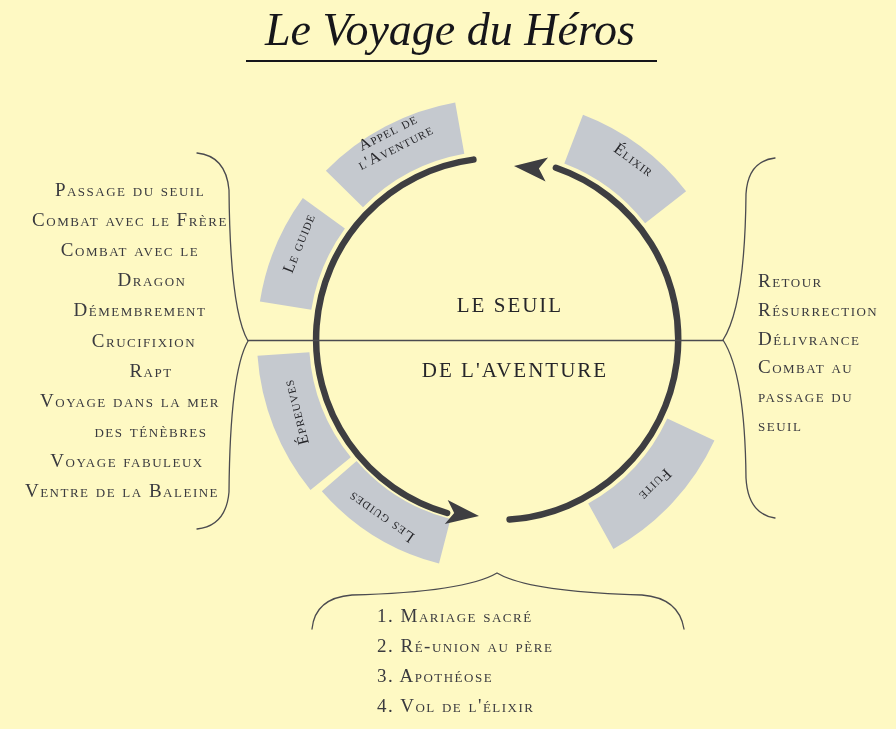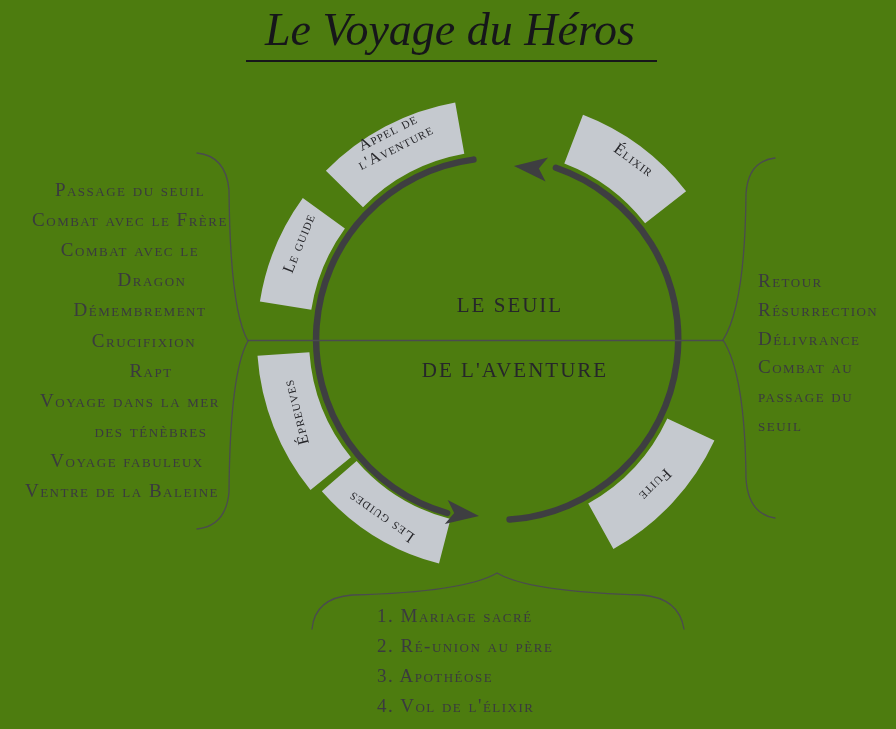--- a/index.html
+++ b/index.html
@@ -1,16 +1,16 @@
 <!DOCTYPE html>
 <html><head>
 <meta charset="utf-8">
 <style>
   html,body{margin:0;padding:0;background:#ffffff;}
-  .stage{width:896px;height:729px;position:relative;background:#4d7c0f;overflow:hidden;}
+  .stage{width:896px;height:729px;position:relative;background:#fef9c3;overflow:hidden;}
   svg{display:block;}
   text{font-family:"Liberation Serif","DejaVu Serif",serif;}
   .title{font-size:46px;font-style:italic;text-anchor:middle;}
   .center-text{font-size:21px;letter-spacing:2px;text-anchor:middle;}
   .stage-label{font-size:16px;font-variant:small-caps;letter-spacing:1px;text-anchor:middle;}
   .list-text{font-size:19px;font-variant:small-caps;letter-spacing:1.5px;}
   .list-center{text-anchor:middle;}
   .list-start{text-anchor:start;}
   .thick-arc{fill:none;stroke-width:6.5;stroke-linecap:round;}
   .thin{fill:none;stroke-width:1.3;stroke-linecap:round;}

